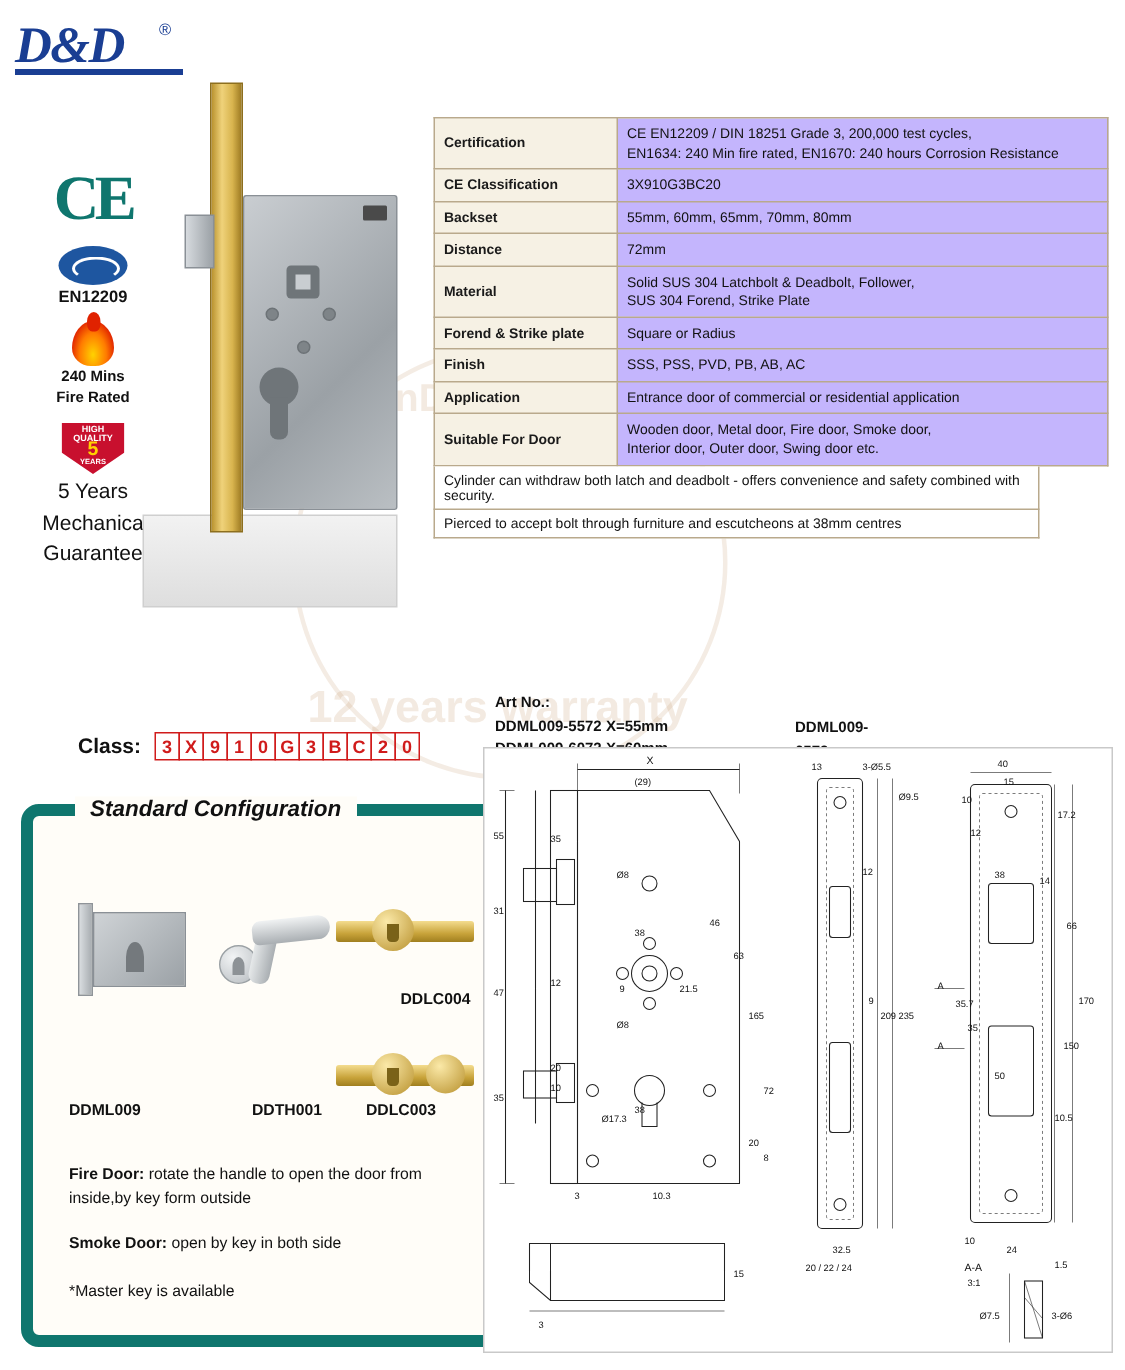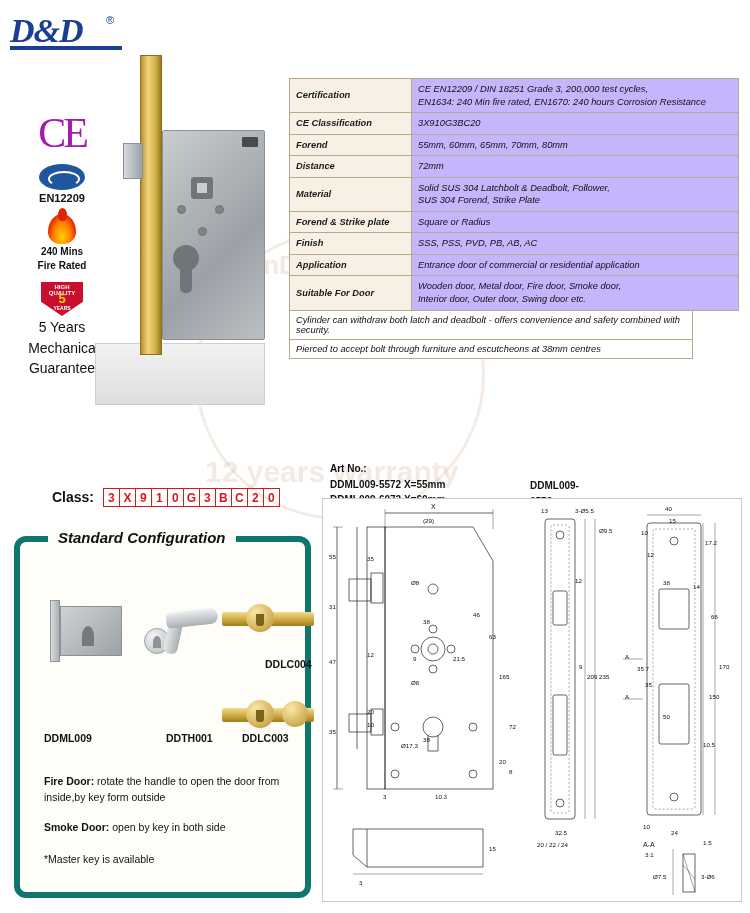--- a/index.html
+++ b/index.html
@@ -38,21 +38,21 @@
     font-size:34px; font-weight:bold; font-style:italic;
     color:#1a3e93; letter-spacing:-1px;
   }
   .logo-reg { position:absolute; left:96px; top:2px; font-size:11px; color:#1a3e93; }
   .logo-underline { width:112px; height:4px; background:#1a3e93; margin-top:-4px; }
 
   
   #badges { position:absolute; left:12px; top:112px; width:100px; text-align:center; }
   .ce-mark {
     font-family:"Liberation Serif", serif;
-    font-size:42px; font-weight:normal; color:#a21caf; letter-spacing:-3px;
+    font-size:42px; font-weight:bold; color:#0f766e; letter-spacing:-3px;
     line-height:1;
   }
   .badge { margin-top:10px; }
   .badge-oval {
     width:46px;height:26px;border-radius:50%;
     background:#1e56a0;margin:0 auto;position:relative;
   }
   .badge-oval:after {
     content:""; position:absolute; left:9px; top:7px;
     width:28px;height:12px;border-radius:50%;
@@ -114,43 +114,43 @@
   }
   .euro-hole .circ{position:absolute;left:0;top:0;width:26px;height:26px;border-radius:50%;background:#6f7579;}
   .euro-hole .key{position:absolute;left:7px;top:20px;width:12px;height:28px;background:#6f7579;border-radius:0 0 5px 5px;}
   .spindle {
     position:absolute;left:96px;top:122px;width:22px;height:22px;background:#6f7579;
     border-radius:3px;
   }
   .spindle:after{content:"";position:absolute;left:6px;top:6px;width:10px;height:10px;background:#c9cdd1;}
 
   
-  #spec-table { position:absolute; left:289px; top:78px; width:404px;font-style:italic; }
+  #spec-table { position:absolute; left:289px; top:78px; width:404px; }
   table.spec { border-collapse:collapse; width:450px; font-size:9.3px; }
   table.spec td { border:1px solid #b9a98c; padding:4px 6px; vertical-align:middle; line-height:1.35; }
   table.spec td.k { background:#f6f1e4; font-weight:bold; width:122px; color:#1a1a1a; }
   table.spec td.v { background:#c4b5fd; }
   .note-row { font-size:9.3px; padding:4px 6px; border:1px solid #b9a98c; border-top:none; background:#fff; }
 
   
   #art-no { position:absolute; left:330px; top:415px; font-size:10px; font-weight:bold; line-height:1.55;margin-top:46px; }
   #art-no .col2 { position:absolute; left:200px; top:17px; }
 
   
   #class-line { position:absolute; left:52px; top:488px; font-size:14px; font-weight:bold; }
   #class-line .boxes { display:inline-block; margin-left:6px; }
   #class-line .boxes span {
     display:inline-block; width:17px; height:19px; line-height:19px; text-align:center;
     border:1px solid #d01b1b; color:#d01b1b; font-size:12px; font-weight:bold; margin-left:-1px;
   }
 
   
   #std-config {
-    position:absolute; left:14px; top:536px; width:297px; height:362px;
-    border:6px solid #0f766e; border-radius:12px; background:#fffdf8;
+    position:absolute; left:14px; top:536px; width:324px; height:362px;
+    border:8px solid #0f766e; border-radius:12px; background:#fffdf8;
   }
   #std-title {
     position:absolute; left:28px; top:-13px; background:#fffdf8; padding:0 10px;
     font-size:15px; font-weight:bold; font-style:italic; color:#111;
   }
   .cfg-items { position:absolute; left:6px; top:40px; width:288px; height:180px; }
   .cfg-label { position:absolute; font-size:10.5px; font-weight:bold; }
   .cfg-note { position:absolute; font-size:10.5px; line-height:1.5; }
   .cfg-note b { font-weight:bold; }
 
@@ -254,21 +254,21 @@
     <tbody id="spec-body">
         <tr>
           <td class="k">Certification</td>
           <td class="v">CE EN12209 / DIN 18251 Grade 3, 200,000 test cycles,<br>EN1634: 240 Min fire rated, EN1670: 240 hours Corrosion Resistance</td>
         </tr>
         <tr>
           <td class="k">CE Classification</td>
           <td class="v">3X910G3BC20</td>
         </tr>
         <tr>
-          <td class="k">Forend</td>
+          <td class="k">Backset</td>
           <td class="v">55mm, 60mm, 65mm, 70mm, 80mm</td>
         </tr>
         <tr>
           <td class="k">Distance</td>
           <td class="v">72mm</td>
         </tr>
         <tr>
           <td class="k">Material</td>
           <td class="v">Solid SUS 304 Latchbolt &amp; Deadbolt, Follower,<br>SUS 304 Forend, Strike Plate</td>
         </tr>

